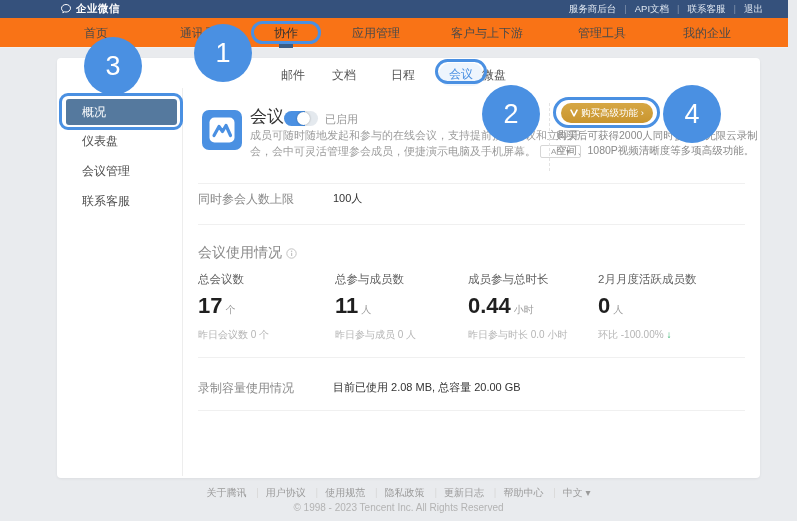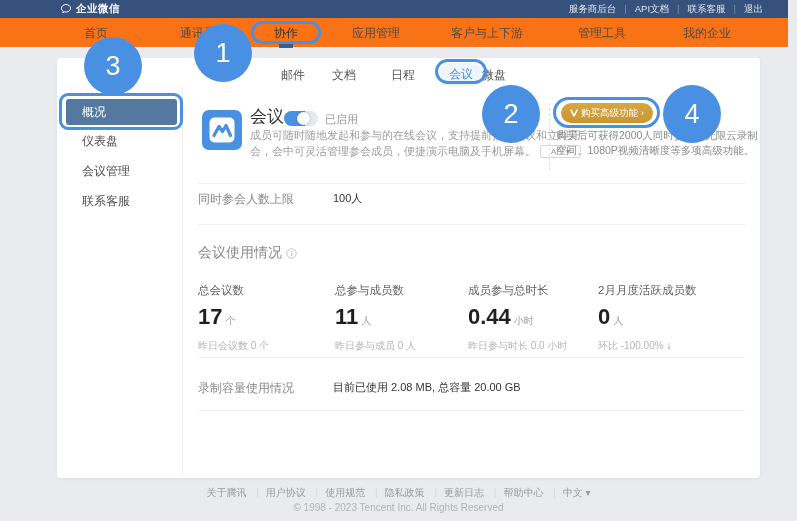--- a/index.html
+++ b/index.html
@@ -63,21 +63,21 @@
   .buy-desc2 { position: absolute; left: 556px; top: 144px; font-size: 10.5px; color: #8a8a8a; }
 
   
   .h-div { position: absolute; left: 198px; width: 547px; height: 1px; background: #f0f0f0; }
   .row-label { position: absolute; left: 198px; font-size: 12px; color: #8a8a8a; text-align: right; }
   .row-value { position: absolute; left: 333px; font-size: 11px; color: #333; }
   .section-title { position: absolute; left: 198px; top: 244px; font-size: 14px; color: #8a8a8a;
                    display: flex; align-items: center; gap: 4px; }
 
   
-  .stat { position: absolute; top: 283px; width: 130px; }
+  .stat { position: absolute; top: 272px; width: 130px; }
   .stat-label { font-size: 11.5px; color: #5f5f5f; }
   .stat-value { margin-top: 6px; font-size: 22px; font-weight: bold; color: #1f1f1f; }
   .stat-unit { font-size: 10px; font-weight: normal; color: #999; margin-left: 3px; }
   .stat-sub { margin-top: 9px; font-size: 10px; color: #b5b5b5; white-space: nowrap; }
   .trend-down { color: #2aae67; font-size: 10px; }
 
   
   .footer-links { position: absolute; left: 0; top: 486px; width: 797px; text-align: center;
                   font-size: 10px; color: #9a9a9a; }
   .ft-link { cursor: pointer; }

